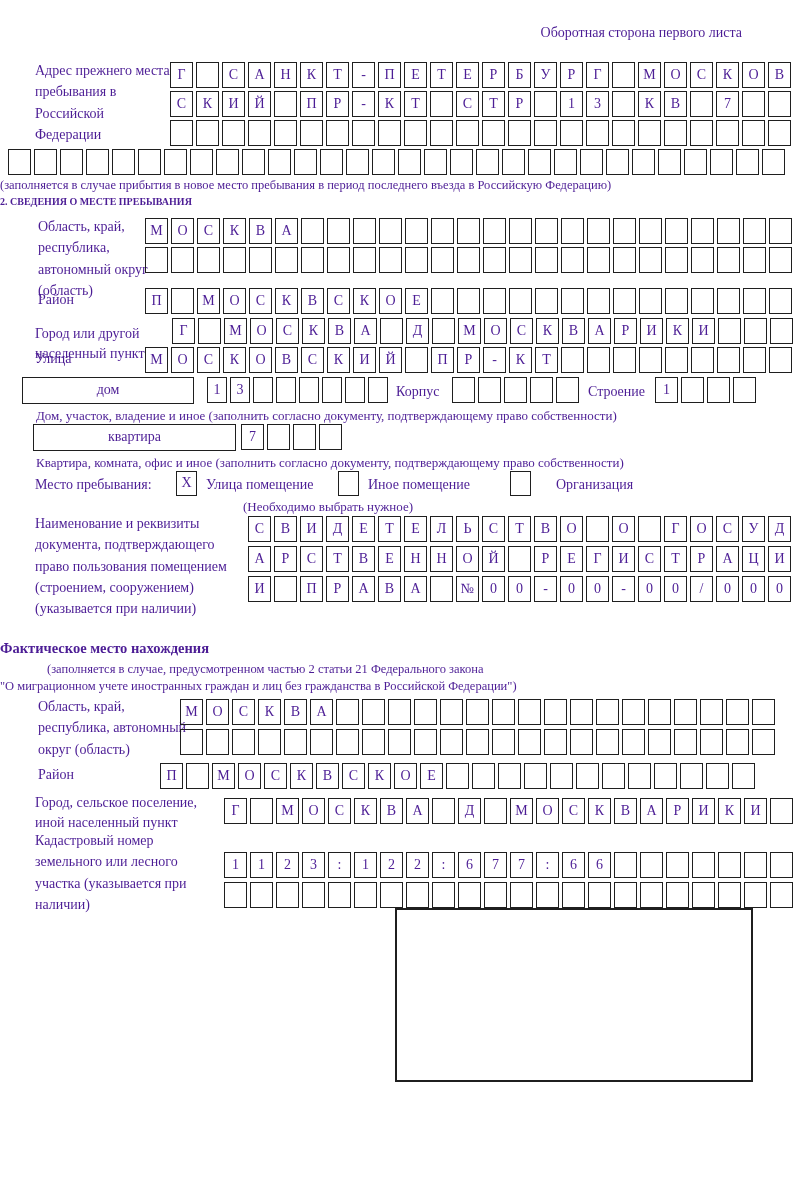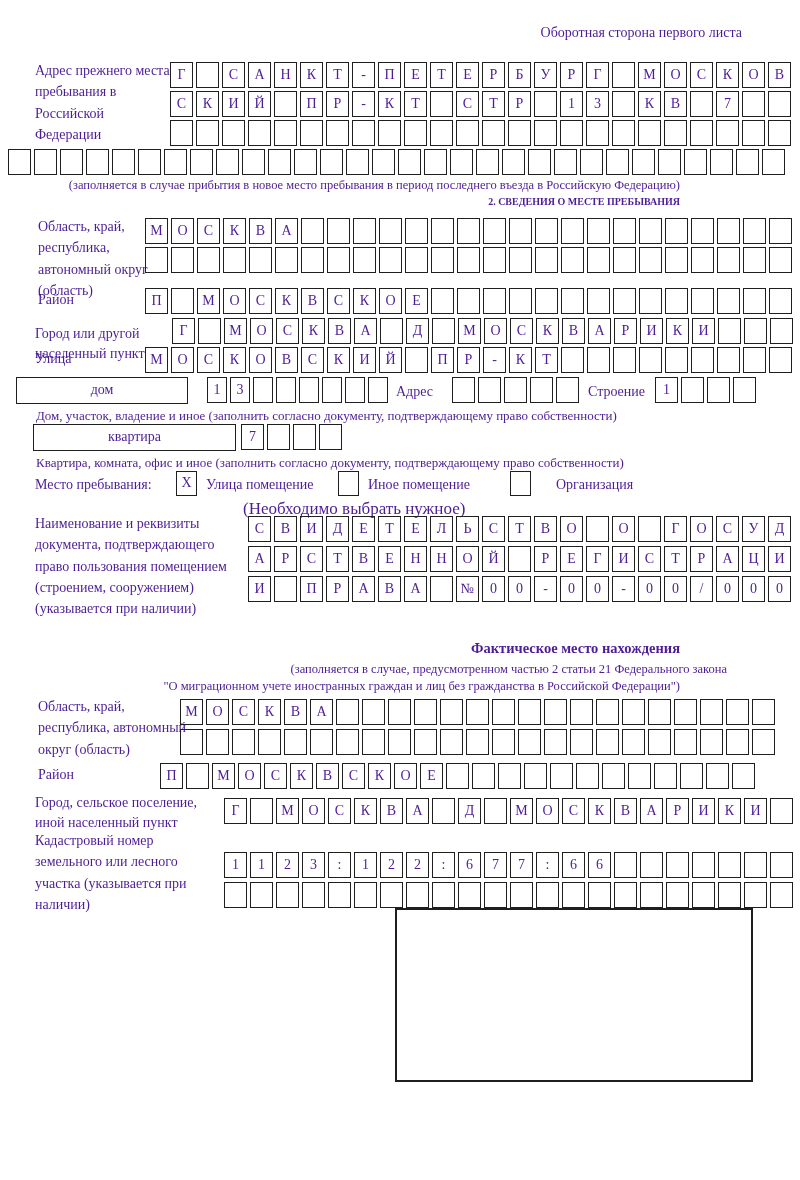--- a/index.html
+++ b/index.html
@@ -3,21 +3,21 @@
 <meta charset="utf-8">
 <style>
   html,body{margin:0;padding:0;background:#fff;}
   #page{
     position:relative;width:800px;height:1180px;background:#fff;
     font-family:"Liberation Serif", serif;color:#4c1d95;overflow:hidden;
   }
   .abs{position:absolute;}
   .lbl{font-size:14px;line-height:1.52;}
   .cap{font-size:12.5px;}
-  .center{text-align:right;width:680px;left:0;}
+  .center{text-align:left;width:680px;left:0;}
   .bold{font-weight:bold;}
   .boxrow{display:flex;}
   .cell{
     box-sizing:border-box;width:23px;height:26px;border:1.6px solid #1f1f1f;
     margin-right:3px;flex:0 0 auto;text-align:center;
     font-size:14px;line-height:23px;font-family:"Liberation Serif", serif;
   }
   .boxrow.tight .cell{width:20px;margin-right:3px;}
   .bigrect{
     box-sizing:border-box;border:1.8px solid #1f1f1f;height:27px;
@@ -289,32 +289,32 @@
       <span class="cell"></span>
       <span class="cell"></span>
       <span class="cell"></span>
       <span class="cell"></span>
       <span class="cell"></span>
       <span class="cell"></span>
       <span class="cell"></span>
       <span class="cell"></span>
     </div>
 
-  <div class="abs bigrect" style="left:16px;top:377px;width:172px;">дом</div>
+  <div class="abs bigrect" style="left:22px;top:377px;width:172px;">дом</div>
   <div class="abs boxrow tight" style="left:207px;top:377px;">
       <span class="cell">1</span>
       <span class="cell">3</span>
       <span class="cell"></span>
       <span class="cell"></span>
       <span class="cell"></span>
       <span class="cell"></span>
       <span class="cell"></span>
       <span class="cell"></span>
     </div>
-  <div class="abs lbl" style="left:396px;top:381px;">Адрес</div>
+  <div class="abs lbl" style="left:396px;top:381px;">Корпус</div>
   <div class="abs boxrow" style="left:452px;top:377px;">
       <span class="cell"></span>
       <span class="cell"></span>
       <span class="cell"></span>
       <span class="cell"></span>
       <span class="cell"></span>
     </div>
   <div class="abs lbl" style="left:588px;top:381px;">Строение</div>
   <div class="abs boxrow" style="left:655px;top:377px;">
       <span class="cell">1</span>
@@ -333,21 +333,21 @@
     </div>
   <div class="abs cap" style="left:36px;top:455px;font-size:13px;">Квартира, комната, офис и иное (заполнить согласно документу, подтверждающему право собственности)</div>
 
   <div class="abs lbl" style="left:35px;top:474px;">Место пребывания:</div>
   <span class="abs chk" style="left:176px;top:471px;">X</span>
   <div class="abs lbl" style="left:206px;top:474px;">Улица помещение</div>
   <span class="abs chk" style="left:338px;top:471px;"></span>
   <div class="abs lbl" style="left:368px;top:474px;">Иное помещение</div>
   <span class="abs chk" style="left:510px;top:471px;"></span>
   <div class="abs lbl" style="left:556px;top:474px;">Организация</div>
-  <div class="abs cap" style="left:243px;top:499px;font-size:17px;">(Необходимо выбрать нужное)</div>
+  <div class="abs cap" style="left:243px;top:499px;font-size:13px;">(Необходимо выбрать нужное)</div>
 
   <div class="abs lbl" style="left:35px;top:513px;width:205px;">Наименование и реквизиты документа, подтверждающего право пользования помещением (строением, сооружением) (указывается при наличии)</div>
   <div class="abs boxrow" style="left:248px;top:516px;">
       <span class="cell">С</span>
       <span class="cell">В</span>
       <span class="cell">И</span>
       <span class="cell">Д</span>
       <span class="cell">Е</span>
       <span class="cell">Т</span>
       <span class="cell">Е</span>

